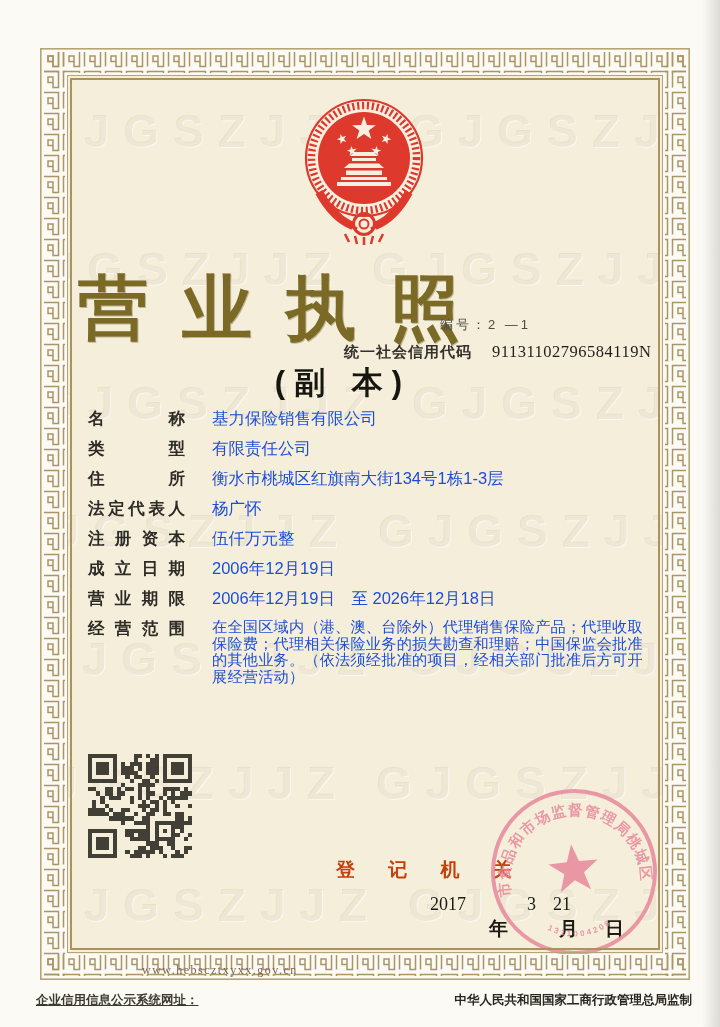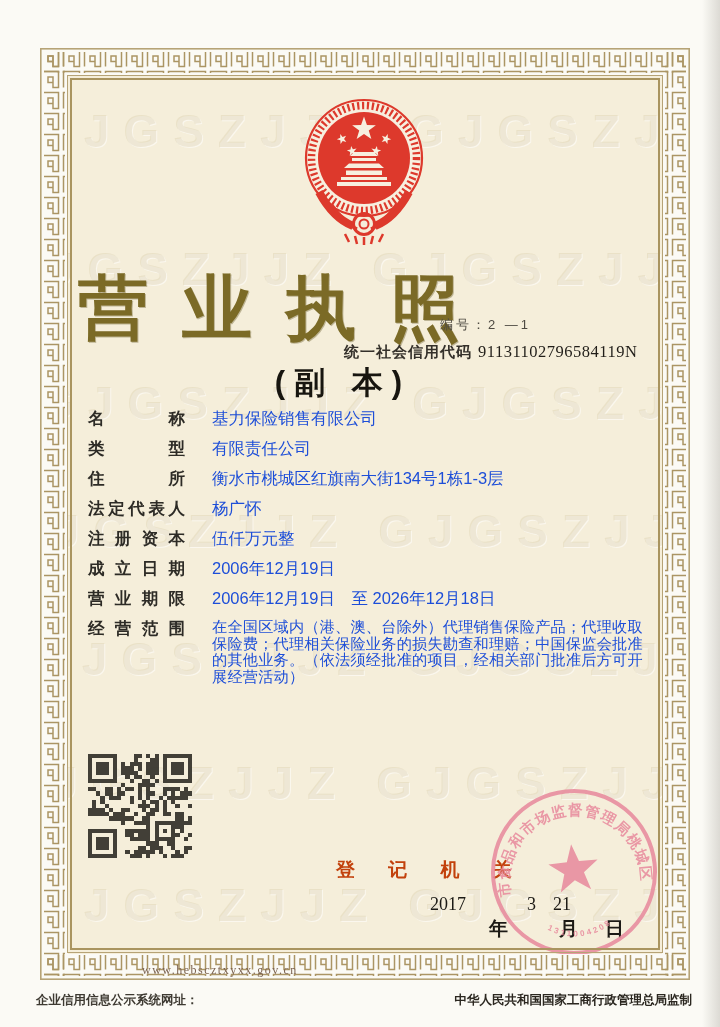--- a/index.html
+++ b/index.html
@@ -21,21 +21,21 @@
   .emblem { position:absolute; left:232px; top:20px; width:128px; height:152px; z-index:2; }
 
   .title { position:absolute; top:186px; left:0; width:100%; text-align:left;
     font-size:70px; font-weight:bold; color:#7b6a26; letter-spacing:34px;
     text-indent:24px; transform:translateX(-14px); z-index:2;
     text-shadow:1px 1px 0 rgba(90,75,20,.35); }
 
   .serial-note { position:absolute; left:372px; top:240px; font-size:13px;
     letter-spacing:3px; color:#4e4a42; z-index:3; }
 
-  .credit-line { position:absolute; left:276px; top:266px; display:flex; gap:6px;
+  .credit-line { position:absolute; left:276px; top:266px; display:flex; gap:20px;
     align-items:baseline; z-index:3; }
   .credit-label { font-size:15px; font-weight:bold; color:#34302a; letter-spacing:1px; }
   .credit-code { font-family:"Liberation Serif", serif; font-size:16.5px; color:#211e19; letter-spacing:0.5px; }
 
   .copy-label { position:absolute; top:286px; left:0; width:100%; text-align:center;
     transform:translateX(-22px); font-size:31px; font-weight:bold; letter-spacing:9px;
     color:#17150f; z-index:2; }
 
   .fields { position:absolute; left:20px; top:333px; width:560px; z-index:3; }
   .frow { display:flex; align-items:flex-start; margin-bottom:12px; }
@@ -53,21 +53,21 @@
     color:#1c1a15; z-index:4; }
   .unit-item { position:absolute; font-size:19px; font-weight:600; color:#1c1a15; z-index:4; }
 
   .seal { position:absolute; left:419px; top:709px; width:174px; height:174px;
     transform:rotate(-6deg); opacity:0.85; z-index:5; }
   .seal text { font-weight:600; }
 
   .footer-url { position:absolute; left:142px; top:963px; font-size:12px; letter-spacing:1.5px;
     color:#7c6350; z-index:8; font-family:"Liberation Serif", serif; }
   .footer-left { position:absolute; left:36px; top:992px; font-size:12.5px; font-weight:600;
-    color:#3e3a32; z-index:8; }
+    color:#3e3a32; z-index:8;text-decoration:underline; }
   .footer-right { position:absolute; right:28px; top:992px; font-size:12.5px; font-weight:600;
     color:#2b2720; z-index:8; }
 </style>
 </head>
 <body>
 
 <div class="page">
 
   <div class="paper">
 

